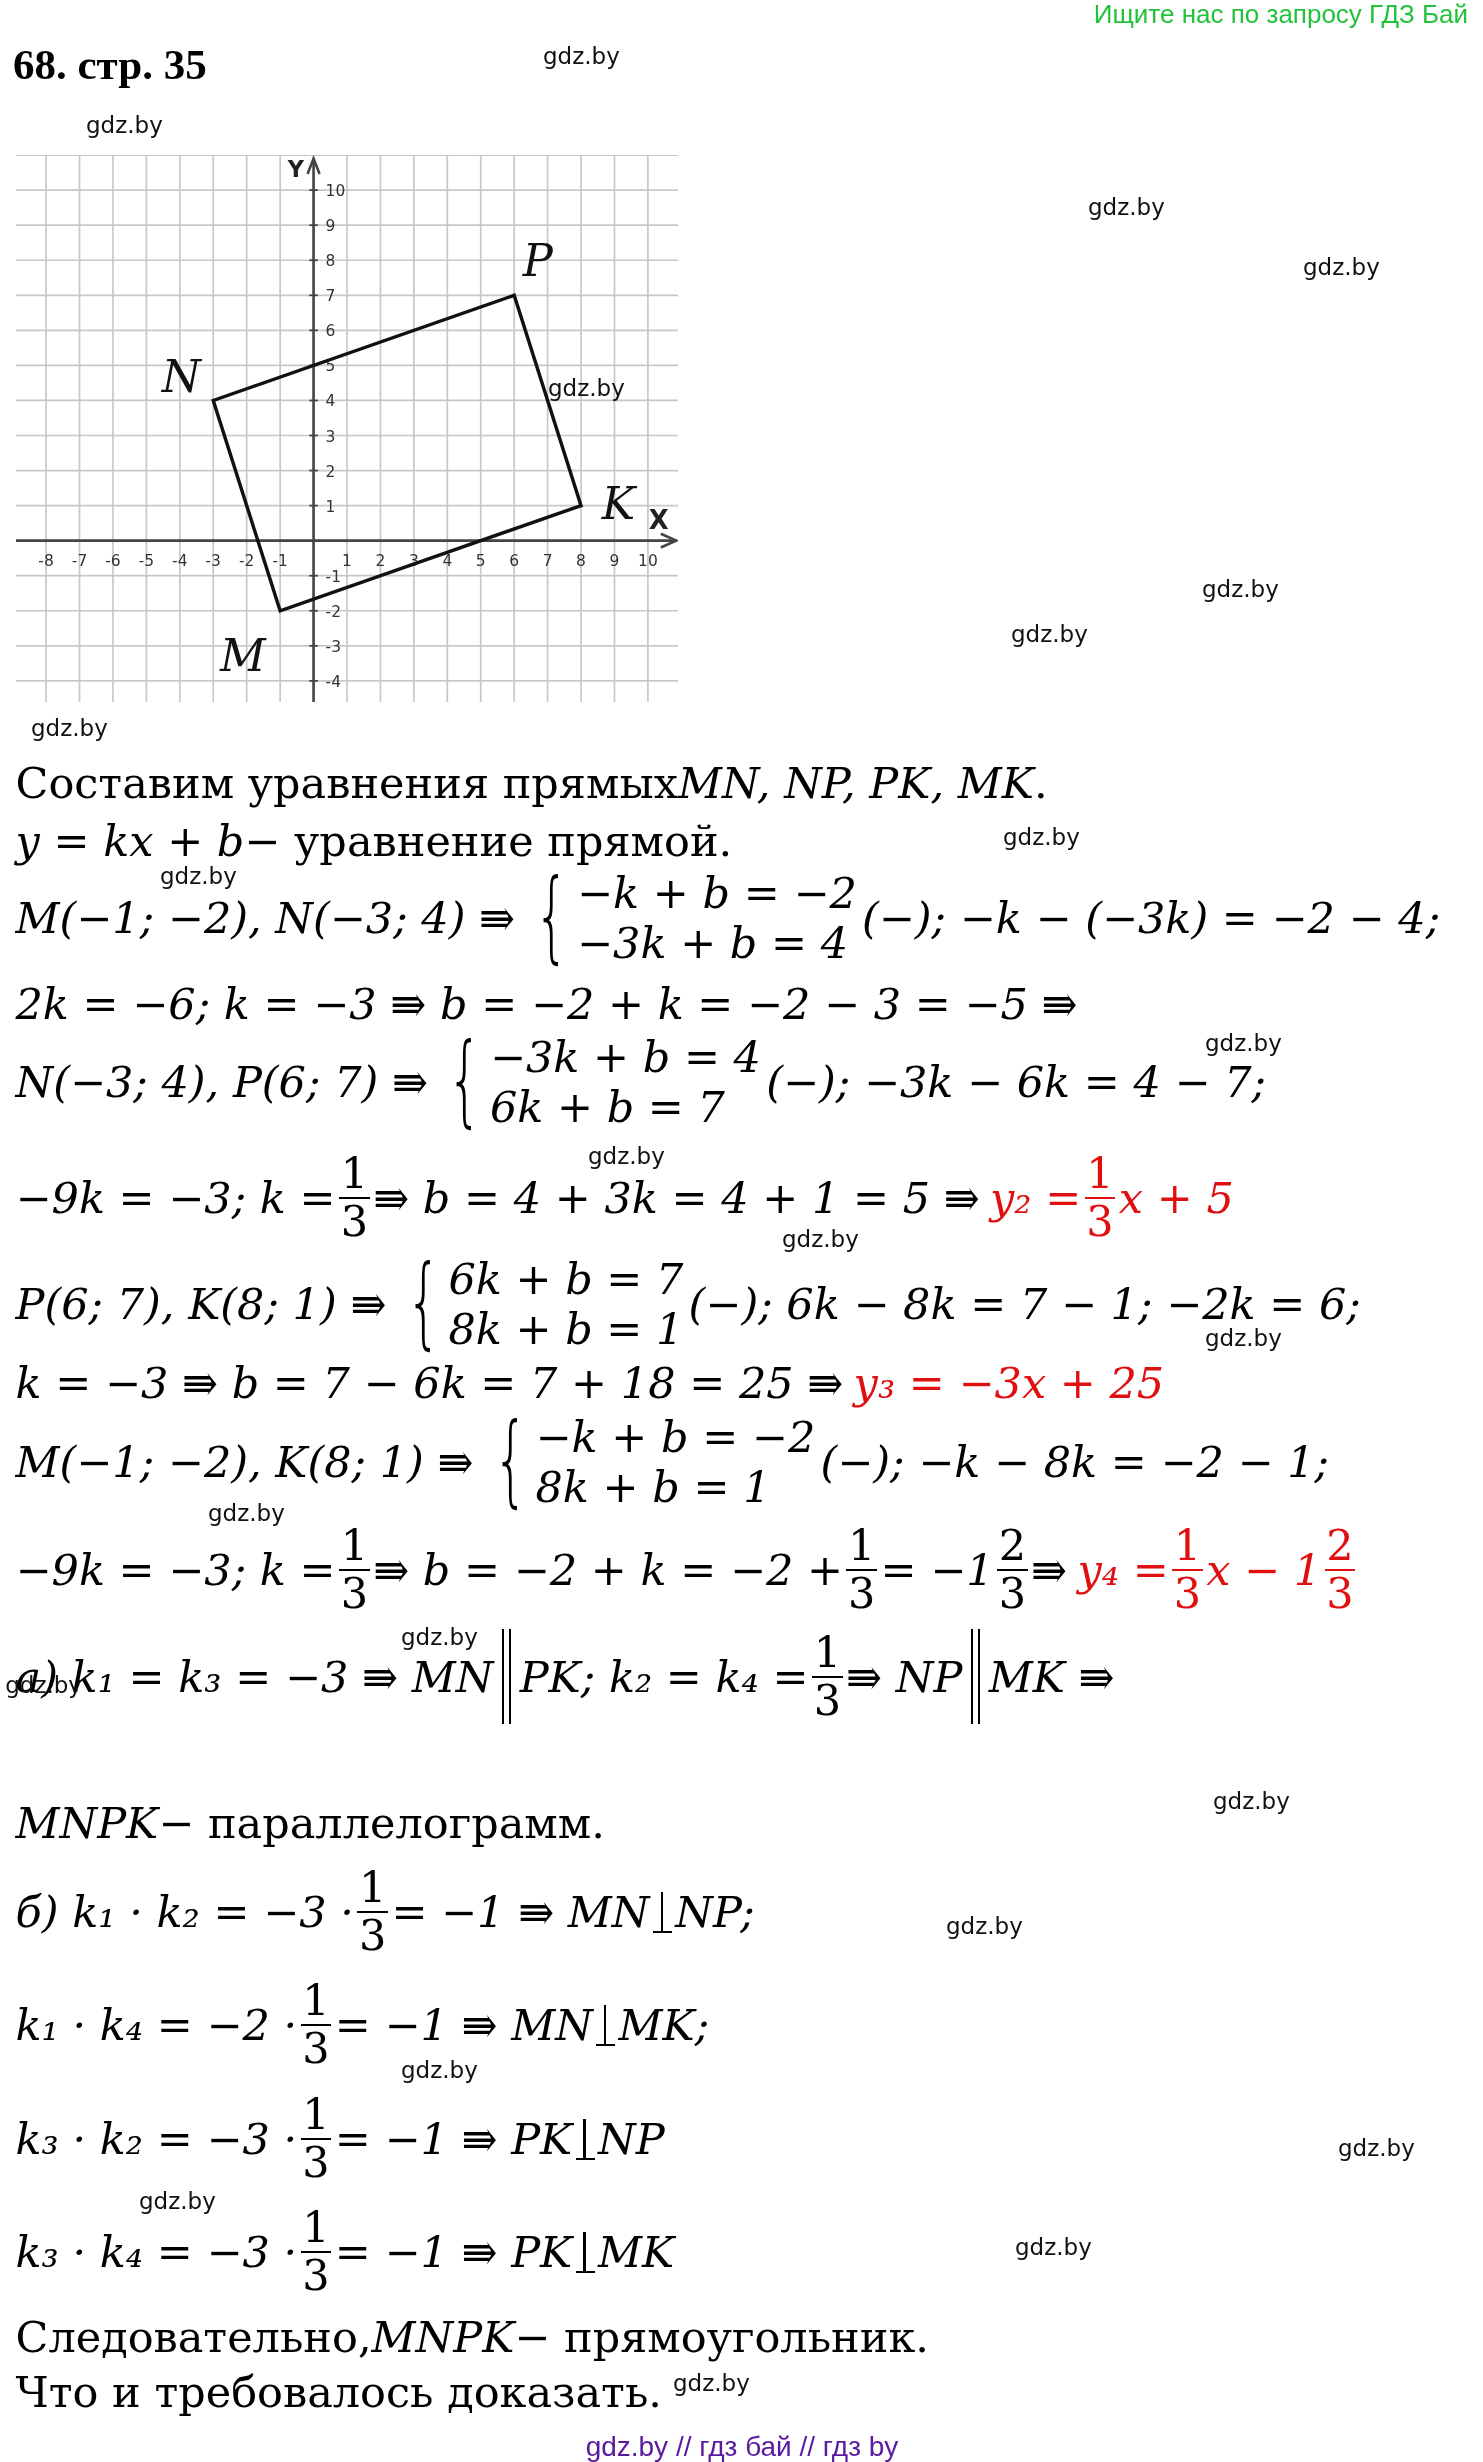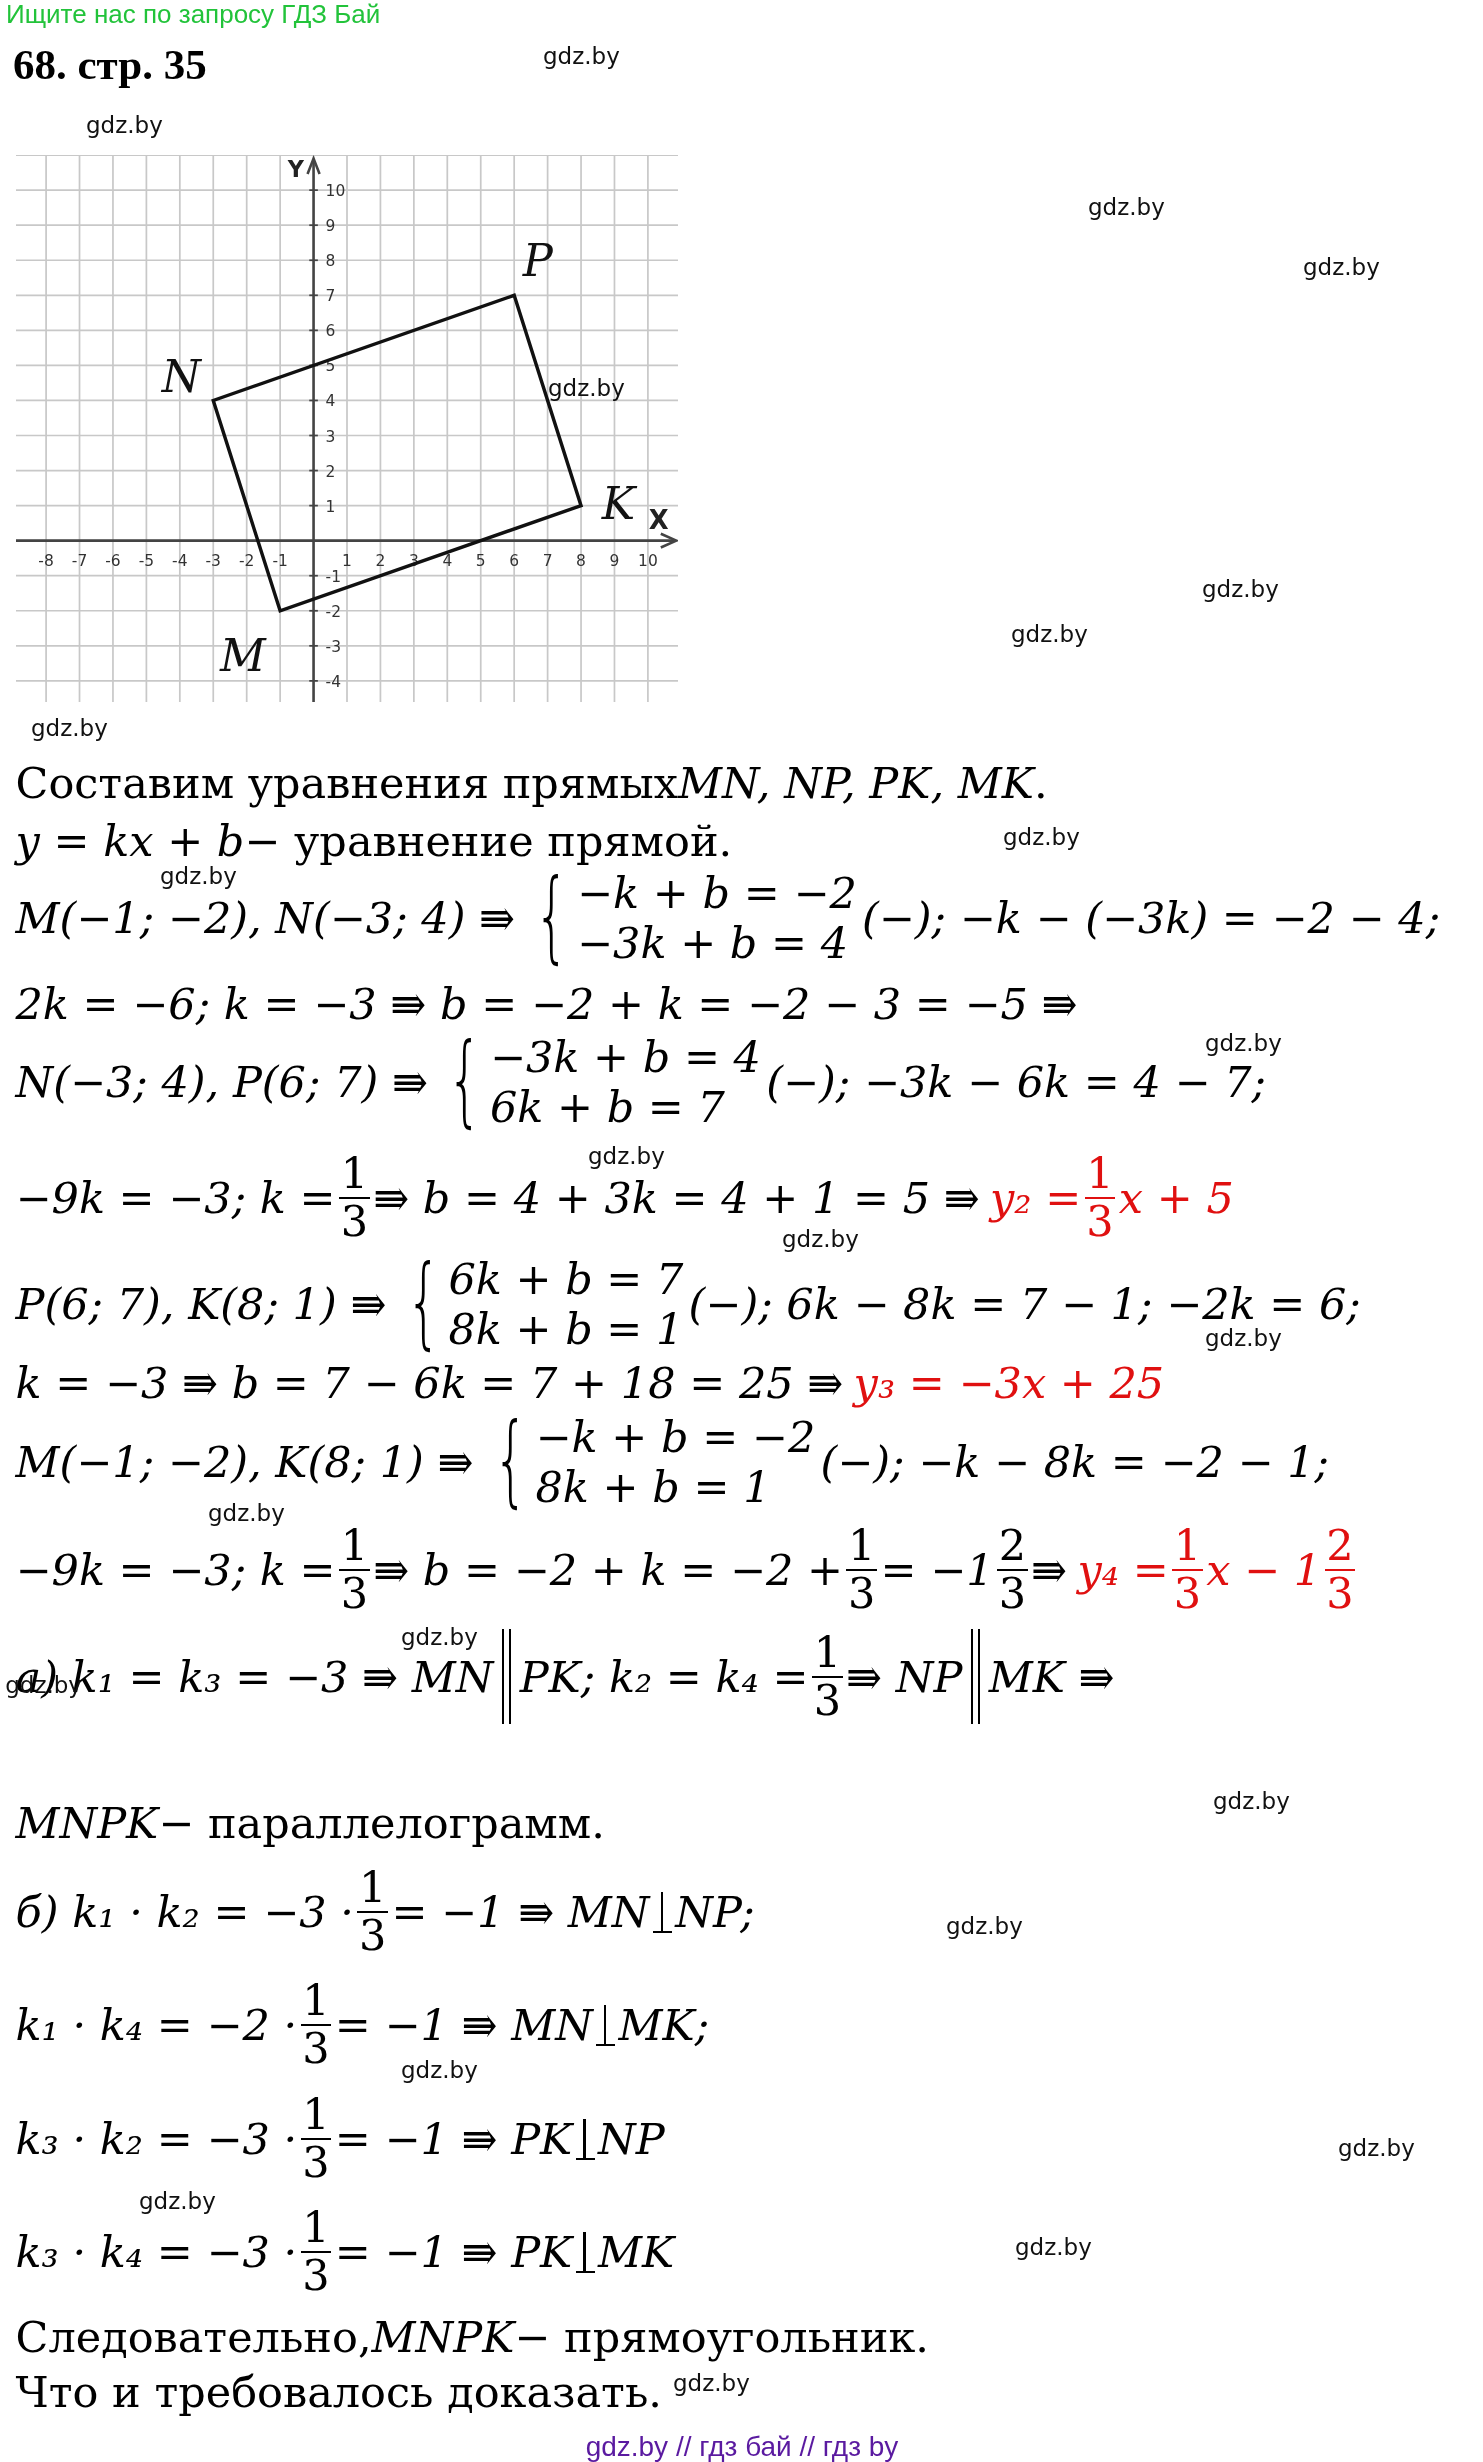--- a/index.html
+++ b/index.html
@@ -1,19 +1,19 @@
 <!DOCTYPE html>
 <html style="font-size:13.8px"><head>
 <meta charset="utf-8">
 <style>
   html, body { margin: 0; padding: 0; background: #ffffff; }
   body { width: 1484px; height: 2462px; position: relative; overflow: hidden;
          font-family: "DejaVu Serif", "Liberation Serif", serif; color: #000; }
   .abs { position: absolute; }
-  .promo { left: 6px; width: 1452px; top: 0; text-align: left; color: #22c33a;
+  .promo { left: 16px; width: 1452px; top: 0; text-align: right; color: #22c33a;
            font-family: "Liberation Sans", sans-serif; font-size: 26px; line-height: 29px; }
   .title { left: 13px; top: 41px; font-family: "Liberation Serif", serif; font-weight: bold;
            font-size: 43px; line-height: 48px; }
   .wm { font-family: "DejaVu Sans", "Liberation Sans", sans-serif; font-size: 23px; color: #111; line-height: 26px; }
   .graph { left: 15.5px; top: 155px; width: 662px; height: 547px; }
   .line { left: 15.5px; font-size: 43px; line-height: 52px; white-space: nowrap; display: flex; align-items: center; }
   .v { font-style: italic; font-family: "DejaVu Serif", serif; }
   .red { color: #e01010; }
   .frac { display: inline-flex; flex-direction: column; align-items: center; vertical-align: middle;
           margin: 0 3.4px; line-height: 1.0; }

